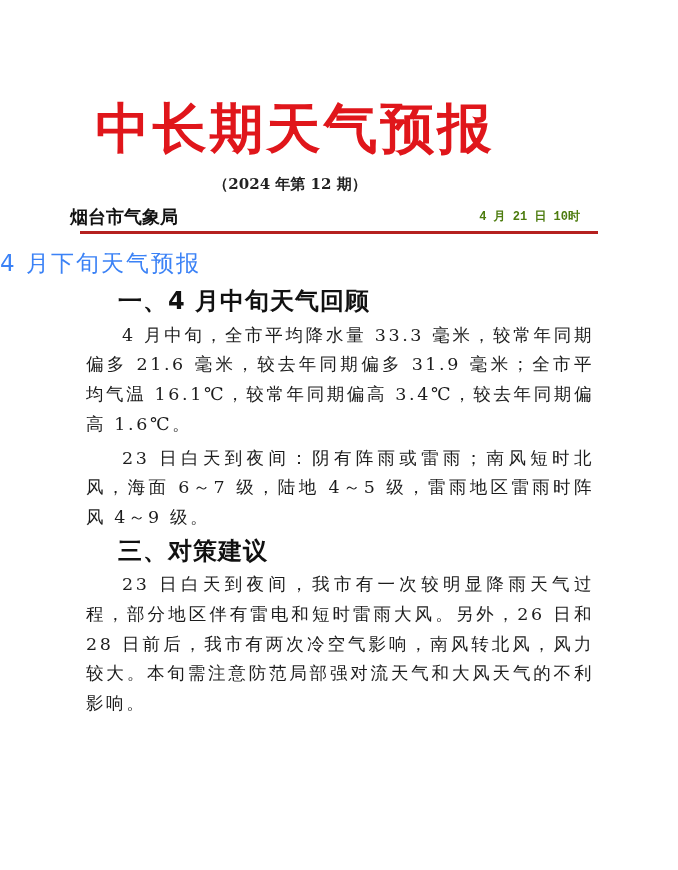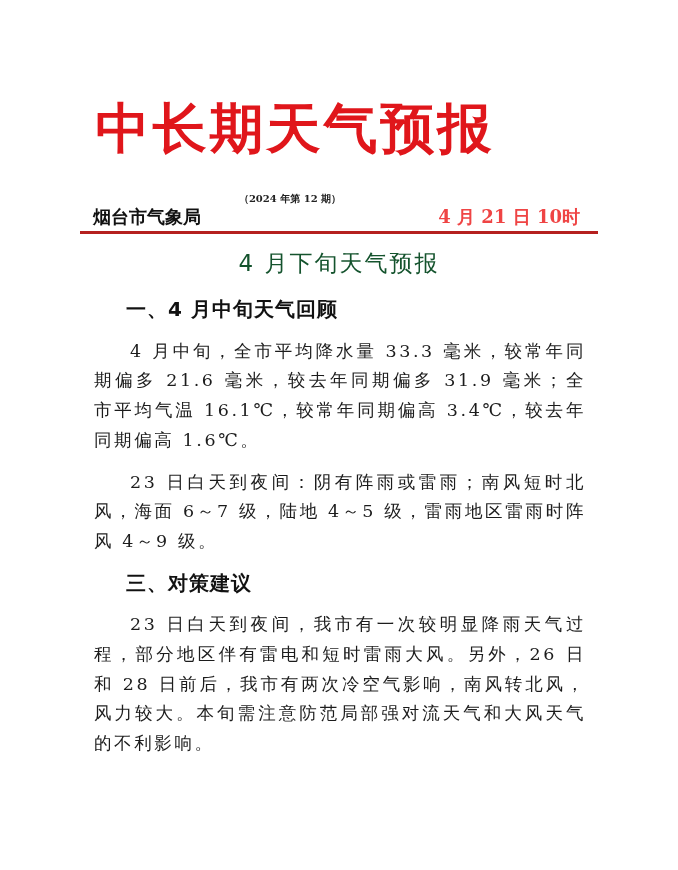--- a/index.html
+++ b/index.html
@@ -6,45 +6,45 @@
   body {
     width: 678px; height: 870px; background: #ffffff; position: relative; overflow: hidden;
     font-family: "DejaVu Serif", "Liberation Serif", serif; color: #1a1a1a;
   }
   .masthead {
     position: absolute; left: 0; top: 92px; width: 590px; text-align: center;
     font-family: "DejaVu Serif", "Liberation Serif", serif;
     font-size: 54px; font-weight: bold; color: #e0161b; letter-spacing: 3px; line-height: 72px;
   }
   .issue {
-    position: absolute; left: 0; top: 188px; width: 580px; text-align: center;
-    font-size: 10px; font-weight: bold; color: #222; line-height: 22px;
+    position: absolute; left: 0; top: 173px; width: 580px; text-align: center;
+    font-size: 15px; font-weight: bold; color: #222; line-height: 22px;
   }
   .issuer {
-    position: absolute; left: 93px; top: 205px; font-size: 18px; font-weight: bold; color: #111; line-height: 24px;
+    position: absolute; left: 70px; top: 205px; font-size: 18px; font-weight: bold; color: #111; line-height: 24px;
   }
   .issue-date {
-    position: absolute; right: 98px; top: 205px; font-size: 18px; font-weight: bold; color: #ef4444; line-height: 24px;
+    position: absolute; right: 98px; top: 205px; font-size: 12px; font-weight: bold; color: #4d7c0f; line-height: 24px; font-family: Liberation Mono, monospace;
   }
   .rule {
     position: absolute; left: 80px; top: 231px; width: 518px; height: 3px; background: #b5201f;
   }
   .doc-title {
-    position: absolute; left: 0; top: 246px; width: 678px; text-align: center;
+    position: absolute; left: 0; top: 246px; width: 678px; text-align: left;
     font-family: "DejaVu Sans", "Liberation Sans", sans-serif;
-    font-size: 23px; color: #14532d; letter-spacing: 2px; line-height: 34px;
+    font-size: 23px; color: #3b82f6; letter-spacing: 2px; line-height: 34px;
   }
   .content {
     position: absolute; left: 82px; top: 287px; width: 516px;
     font-size: 17.5px; line-height: 29.7px; letter-spacing: 2.6px; color: #1c1c1c;
   }
-  .content p { margin: 12px; text-indent: 36px; text-align: justify; }
+  .content p { margin: 4px; text-indent: 36px; text-align: justify; }
   .content h2 {
-    margin: 8px; padding-left: 36px; font-family: "DejaVu Sans", "Liberation Sans", sans-serif;
-    font-size: 20px; font-weight: bold; letter-spacing: 1px; line-height: 29.7px; color: #111;
+    margin: 0; padding-left: 36px; font-family: "DejaVu Sans", "Liberation Sans", sans-serif;
+    font-size: 24px; font-weight: bold; letter-spacing: 1px; line-height: 29.7px; color: #111;
   }
 </style>
 </head>
 <body>
 
 <div class="masthead">中长期天气预报</div>
 <div class="issue">（2024 年第 12 期）</div>
 <div class="issuer">烟台市气象局</div>
 <div class="issue-date">4 月 21 日 10时</div>
 <div class="rule"></div>

